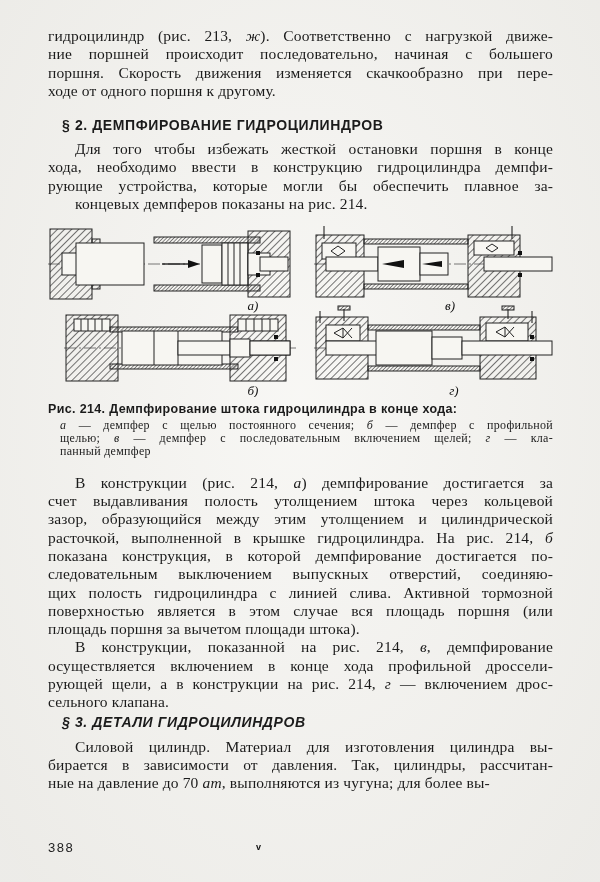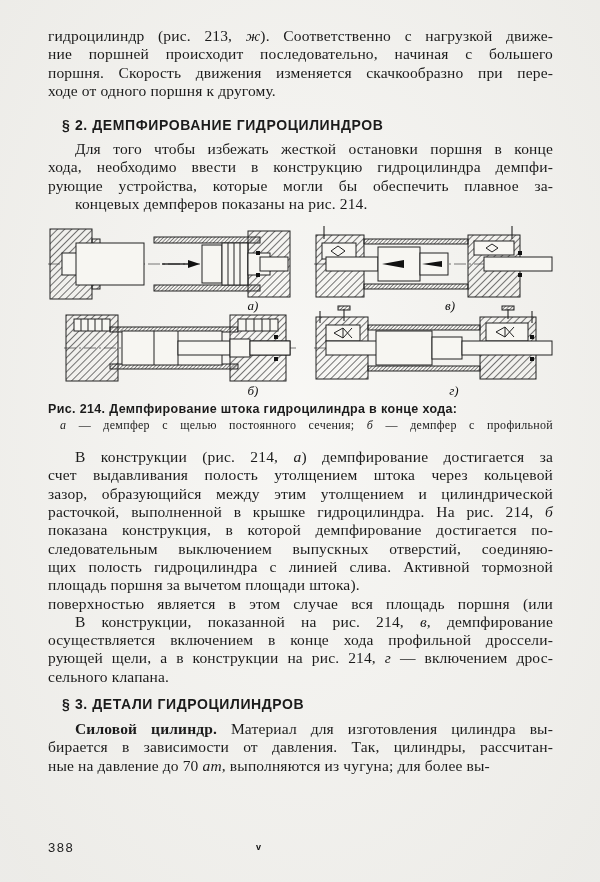--- a/index.html
+++ b/index.html
@@ -19,21 +19,21 @@
   }
   .para { margin:0; font-size:15.5px; line-height:18.3px; letter-spacing:0.15px; }
   .tline { text-align:justify; text-align-last:justify; white-space:normal; }
   .tline.tlast { text-align-last:left; }
   .para.indent .tline:first-child { text-indent:27px; }
   .sect {
     font-family:"Liberation Sans", sans-serif;
     font-size:14px; font-weight:bold; letter-spacing:0.6px;
     margin:17px 0 7px 14px; line-height:16px;
   }
-  .sect.s3 { margin-top:10px; margin-bottom:8px; }
+  .sect.s3 { margin-top:2px; margin-bottom:8px;font-style:italic; }
   figure { margin:12px 0 0 0; padding:0; }
   figure svg { display:block; margin:0 auto; }
   figcaption { margin-top:4px; }
   .cap-title {
     font-family:"Liberation Sans", sans-serif;
     font-weight:bold; font-size:12.5px; letter-spacing:0.35px;
     text-align:left; line-height:16px;
   }
   .cap-legend { margin:2px 0 1px 12px; font-size:12px; line-height:12.8px; letter-spacing:0.3px; }
   .cap-legend .tline { text-align:justify; text-align-last:justify; }
@@ -44,21 +44,21 @@
     position:absolute; left:48px; top:0;
     font-family:"Liberation Sans", sans-serif;
     font-size:13px; letter-spacing:1.5px; color:#222;
   }
   .pmark {
     position:absolute; left:256px; top:2px;
     font-family:"Liberation Sans", sans-serif;
     font-weight:bold; font-size:9px; color:#111;
   }
   i { font-style:italic; }
-  b { font-weight:bold; }
+  b { font-weight:normal; }
   .fig-label { font-family:"Liberation Serif", serif; font-style:italic; font-size:13px; fill:#111; }
 </style>
 </head>
 <body>
 
 <div class="page">
 
   <div class="para">
       <div class="tline">гидроцилиндр (рис. 213, <i>ж</i>). Соответственно с нагрузкой движе-</div>
       <div class="tline">ние поршней происходит последовательно, начиная с большего</div>
@@ -189,34 +189,36 @@
       <text class="fig-label" x="205" y="85" text-anchor="middle">а)</text>
       <text class="fig-label" x="402" y="85" text-anchor="middle">в)</text>
       <text class="fig-label" x="205" y="170" text-anchor="middle">б)</text>
       <text class="fig-label" x="406" y="170" text-anchor="middle">г)</text>
     </svg>
 
     <figcaption>
       <div class="cap-title">Рис. 214. Демпфирование штока гидроцилиндра в конце хода:</div>
       <div class="cap-legend">
           <div class="tline"><i>а</i> — демпфер с щелью постоянного сечения; <i>б</i> — демпфер с профильной</div>
+          <div class="tline">щелью; <i>в</i> — демпфер с последовательным включением щелей; <i>г</i> — кла-</div>
+          <div class="tline tlast">панный демпфер</div>
         </div>
     </figcaption>
   </figure>
 
   <div class="para indent after-fig">
       <div class="tline">В конструкции (рис. 214, <i>а</i>) демпфирование достигается за</div>
       <div class="tline">счет выдавливания полость утолщением штока через кольцевой</div>
       <div class="tline">зазор, образующийся между этим утолщением и цилиндрической</div>
       <div class="tline">расточкой, выполненной в крышке гидроцилиндра. На рис. 214, <i>б</i></div>
       <div class="tline">показана конструкция, в которой демпфирование достигается по-</div>
       <div class="tline">следовательным выключением выпускных отверстий, соединяю-</div>
       <div class="tline">щих полость гидроцилиндра с линией слива. Активной тормозной</div>
+      <div class="tline">поверхностью является в этом случае вся площадь поршня (или</div>
       <div class="tline tlast">площадь поршня за вычетом площади штока).</div>
-      <div class="tline">поверхностью является в этом случае вся площадь поршня (или</div>
     </div>
   <div class="para indent">
       <div class="tline">В конструкции, показанной на рис. 214, <i>в</i>, демпфирование</div>
       <div class="tline">осуществляется включением в конце хода профильной дроссели-</div>
       <div class="tline">рующей щели, а в конструкции на рис. 214, <i>г</i> — включением дрос-</div>
       <div class="tline tlast">сельного клапана.</div>
     </div>
 
   <h2 class="sect s3">§ 3. ДЕТАЛИ ГИДРОЦИЛИНДРОВ</h2>
 

